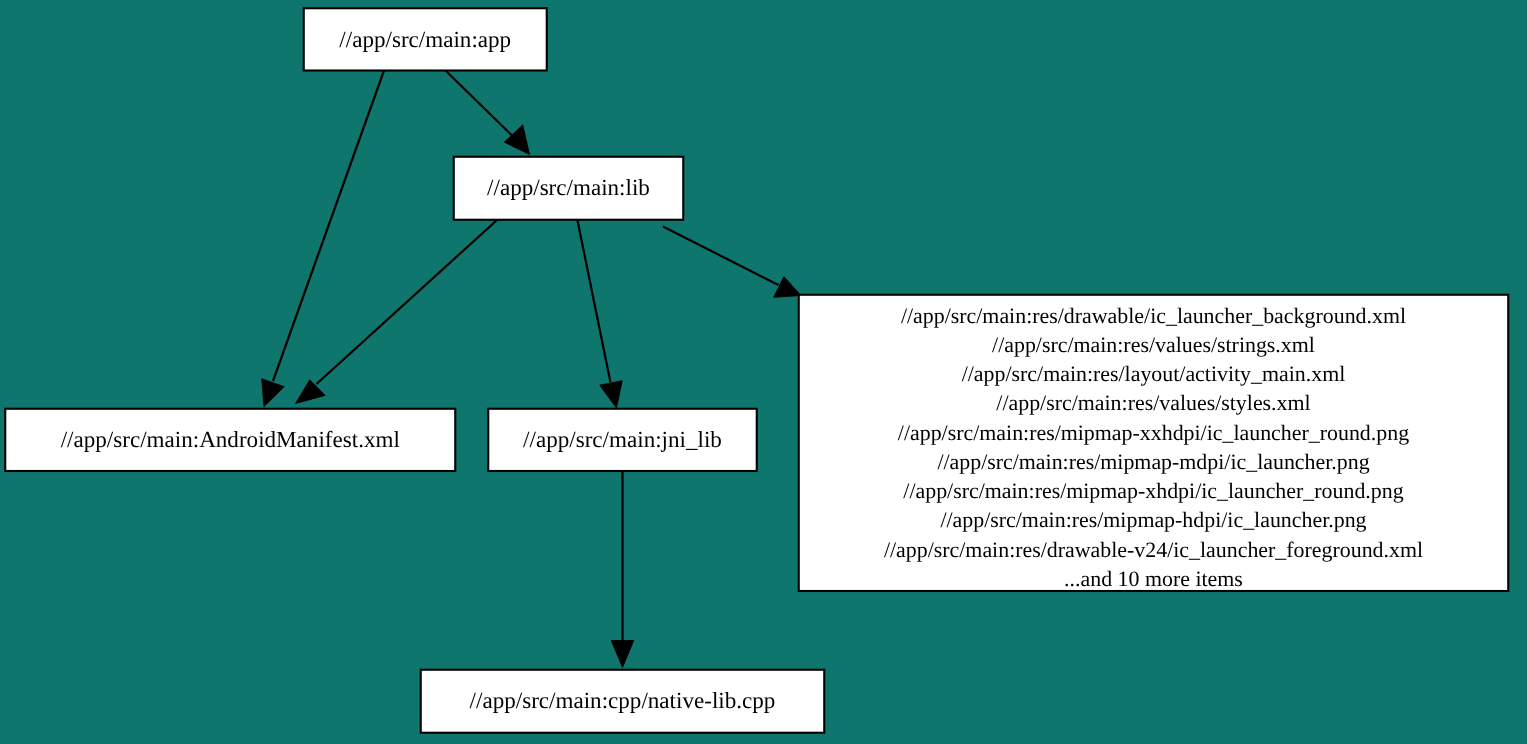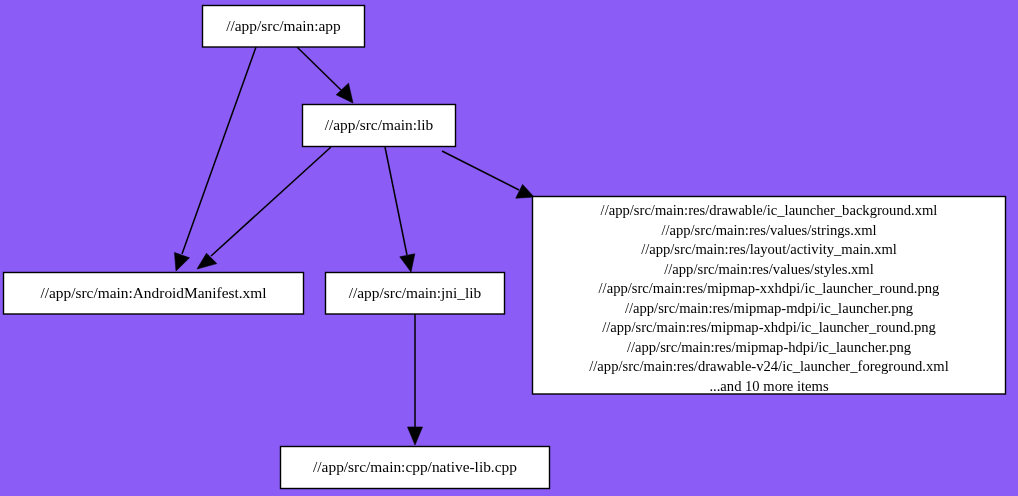--- a/index.html
+++ b/index.html
@@ -11,21 +11,21 @@
   body {
     width: 1018px;
     height: 496px;
     overflow: hidden;
     font-family: "Liberation Serif", "DejaVu Serif", serif;
   }
   #graph-root {
     position: relative;
     width: 1018px;
     height: 496px;
-    background: #8b5cf6;
+    background: #0f766e;
   }
   svg.graph-canvas {
     display: block;
     width: 1018px;
     height: 496px;
   }
   .node-box {
     fill: #ffffff;
     stroke: #000000;
     stroke-width: 1.4;

